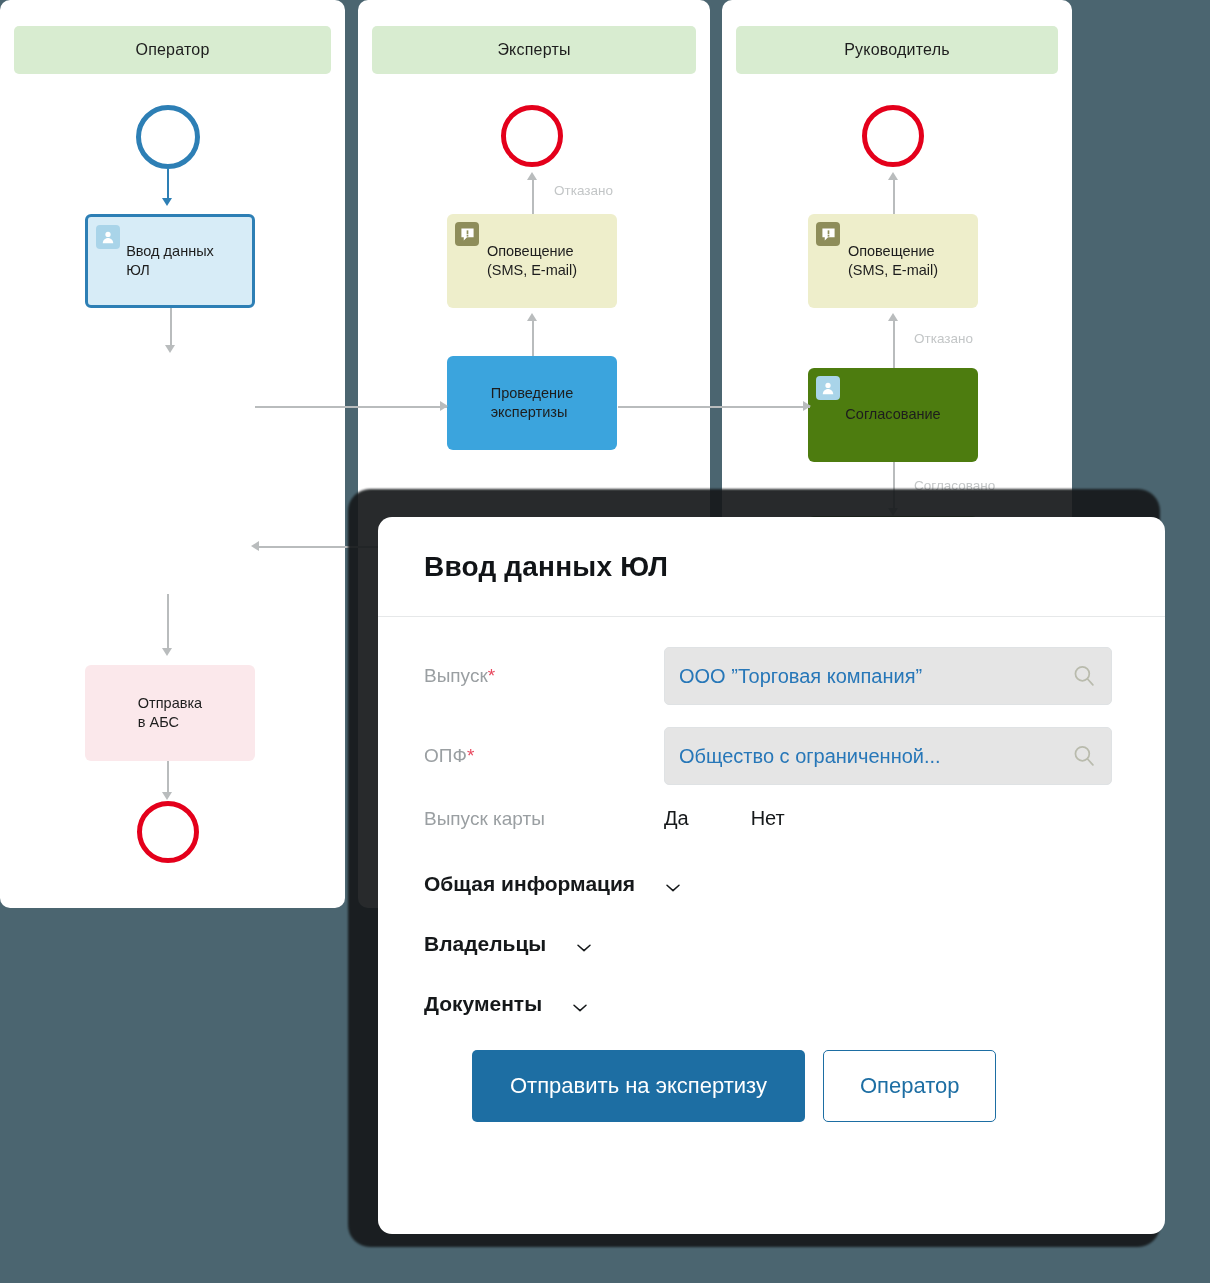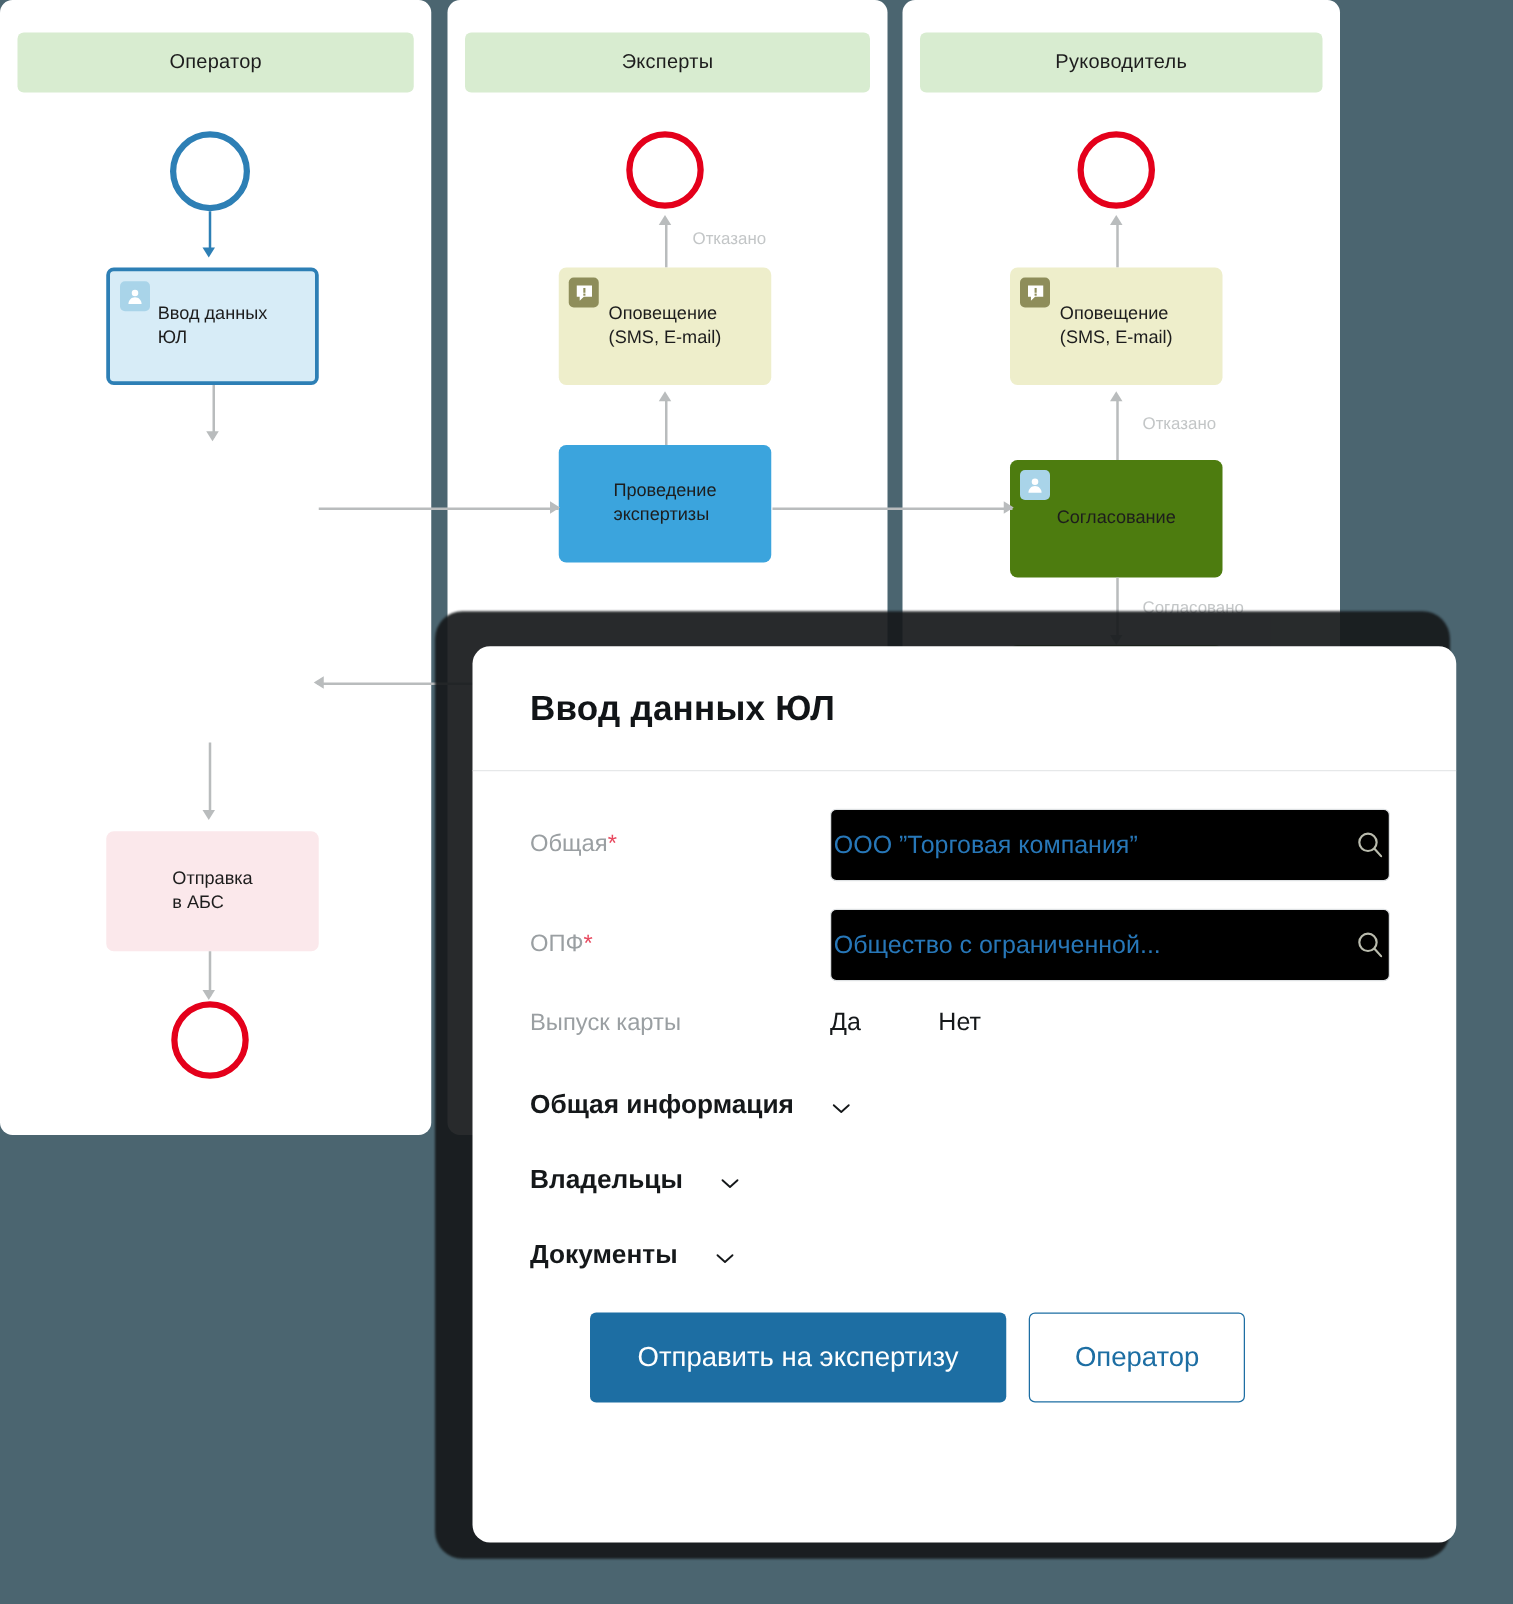--- a/index.html
+++ b/index.html
@@ -158,22 +158,22 @@
     font-size: 19px; color:#9a9fa2;
   }
   .req { color:#e8495f; }
 
   .finput {
     position:relative;
     width: 448px; height: 58px;
     border: 1px solid #dfe2e4;
     border-radius: 5px;
     display:flex; align-items:center;
-    padding: 0 2px;
-    background:#000000;
+    padding: 0 14px;
+    background:#e5e5e5;
   }
   .finput .val {
     font-size: 20px; color:#2777b8;
     white-space:nowrap; overflow:hidden; text-overflow:ellipsis;
     flex:1;
   }
   .search-ic { flex:none; width:26px; height:26px; }
 
   .choice { display:flex; align-items:center; }
   .choice .opt {
@@ -344,21 +344,21 @@
 <div class="modal">
 
   <div class="modal-head">
     <div class="modal-title">Ввод данных ЮЛ</div>
   </div>
 
   <div class="modal-body">
 
     <div class="frow">
       <div class="flabel">
-        <span>Общая</span><span class="req">*</span>
+        <span>Выпуск</span><span class="req">*</span>
       </div>
       <div class="finput">
         <span class="val">ООО ”Торговая компания”</span>
         <span class="search-ic">
           <svg width="26" height="26" viewBox="0 0 24 24" fill="none" aria-hidden="true">
             <circle cx="10.5" cy="10" r="6.4" stroke="#b9bbad" stroke-width="1.6"></circle>
             <line x1="15.3" y1="14.8" x2="20.2" y2="20.2" stroke="#b9bbad" stroke-width="1.6" stroke-linecap="round"></line>
           </svg>
         </span>
       </div>

